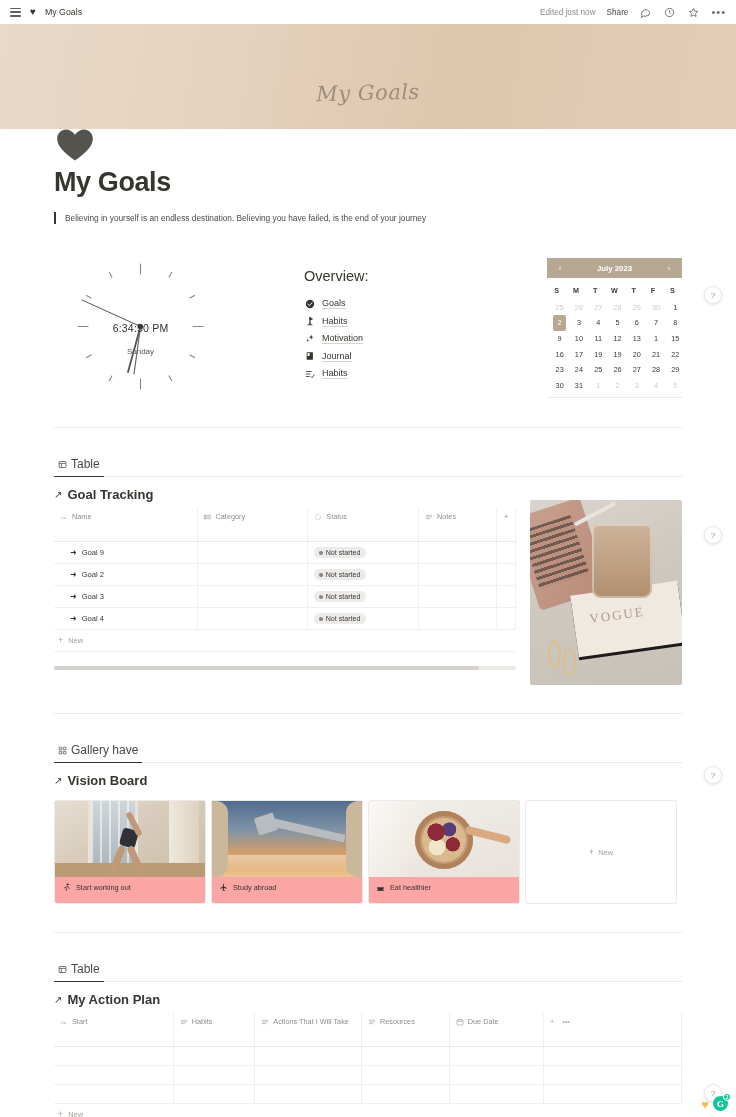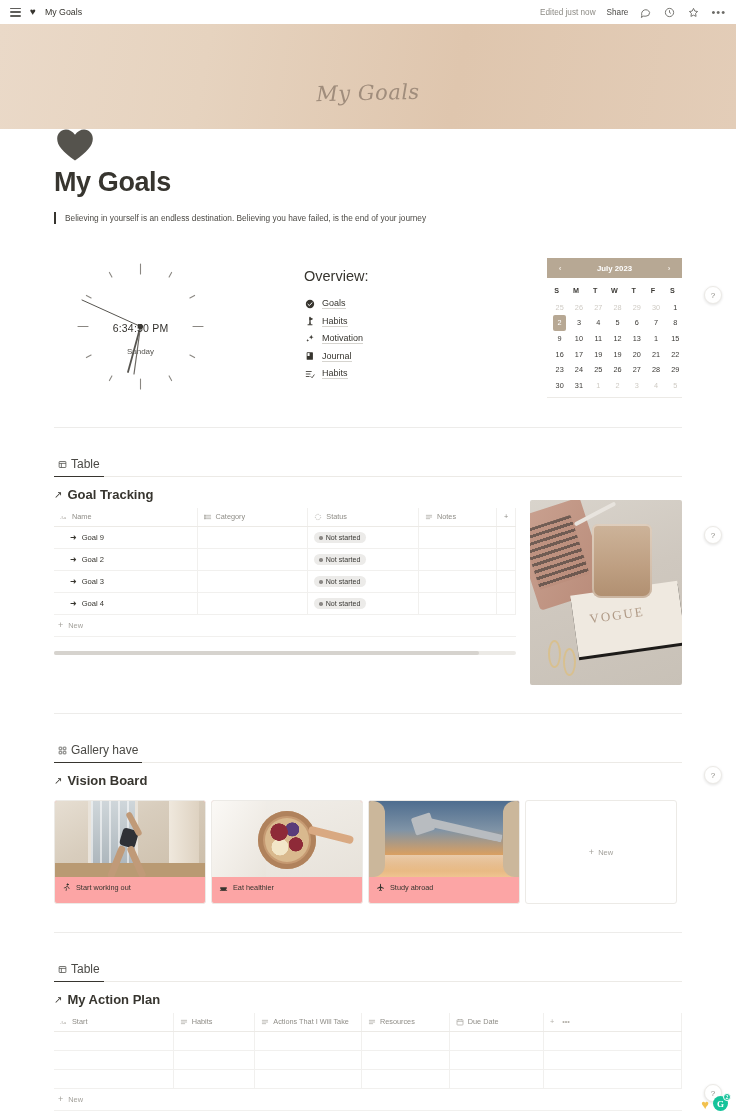--- a/index.html
+++ b/index.html
@@ -97,21 +97,21 @@
     padding:3px 4px 5px; border-bottom:1.6px solid #37352f; margin-bottom:-1px;
   }
   .db-tab svg { width:9px; height:9px; }
   .db-title { display:flex; align-items:center; gap:5px; margin:10px 0 6px; }
   .db-title .arrow { font-size:10px; color:#37352f; }
   .db-title h2 { font-size:13px; font-weight:700; color:#37352f; }
 
   table.nt { width:100%; border-collapse:collapse; table-layout:fixed; }
   table.nt th {
     font-weight:400; font-size:7.3px; color:#8f8d87; text-align:center;
-    padding:4px 6px 5px; border-bottom:1px solid #eceae6; border-right:1px solid #f1f0ee;
+    padding:4px 6px 20px; border-bottom:1px solid #eceae6; border-right:1px solid #f1f0ee;
   }
   table.nt th .thc { display:flex; align-items:center; gap:4px; }
   table.nt th svg { width:8px; height:8px; flex:0 0 8px; color:#a5a29b; }
   table.nt td {
     font-size:7.6px; color:#37352f; padding:5px 6px; height:19px;
     border-bottom:1px solid #f1f0ee; border-right:1px solid #f1f0ee;
   }
   table.nt td.cell-name { padding-left:16px; }
   .row-name { display:flex; align-items:center; gap:5px; }
   .row-name .pgicon { font-size:8px; color:#37352f; }
@@ -579,47 +579,47 @@
           <div class="gcap">
             <svg viewBox="0 0 24 24" fill="none" stroke="currentColor" stroke-width="2" stroke-linecap="round">
                 <circle cx="15" cy="4" r="1.8" fill="currentColor"></circle>
                 <path d="M13 9l-3 3 2 3-1 5M13 9l4 2 2 4M10 12l-4 1"></path>
               </svg>
             <span>Start working out</span>
           </div>
         </div>
 
         <div class="gcard">
-          <div class="gimg ph-bowl">
-            <span class="cloth"></span>
-              <span class="bowl"></span>
-              <span class="spoon"></span>
-          </div>
-          <div class="gcap">
-            <svg viewBox="0 0 24 24" fill="currentColor">
-                <path d="M3 11h18a9 9 0 0 1-18 0z"></path>
-                <rect x="2" y="19" width="20" height="2" rx="1"></rect>
-              </svg>
-            <span>Eat healthier</span>
-          </div>
-        </div>
-
-        <div class="gcard">
           <div class="gimg ph-plane">
             <span class="wing"></span>
               <span class="wing2"></span>
               <span class="cloud"></span>
             <span class="frameL"></span>
               <span class="frameR"></span>
           </div>
           <div class="gcap">
             <svg viewBox="0 0 24 24" fill="currentColor">
                 <path d="M12 2c.8 0 1.3.9 1.3 2v5.3l7.7 4.2v2l-7.7-2.3v4.6l2.4 1.8V21L12 20l-3.7 1v-1.4l2.4-1.8v-4.6L3 15.5v-2l7.7-4.2V4c0-1.1.5-2 1.3-2z"></path>
               </svg>
             <span>Study abroad</span>
+          </div>
+        </div>
+
+        <div class="gcard">
+          <div class="gimg ph-bowl">
+            <span class="cloth"></span>
+              <span class="bowl"></span>
+              <span class="spoon"></span>
+          </div>
+          <div class="gcap">
+            <svg viewBox="0 0 24 24" fill="currentColor">
+                <path d="M3 11h18a9 9 0 0 1-18 0z"></path>
+                <rect x="2" y="19" width="20" height="2" rx="1"></rect>
+              </svg>
+            <span>Eat healthier</span>
           </div>
         </div>
 
         <div class="gnew">
           <span class="plus-sm">+</span>
           <span>New</span>
         </div>
       </div>
     </div>
 

